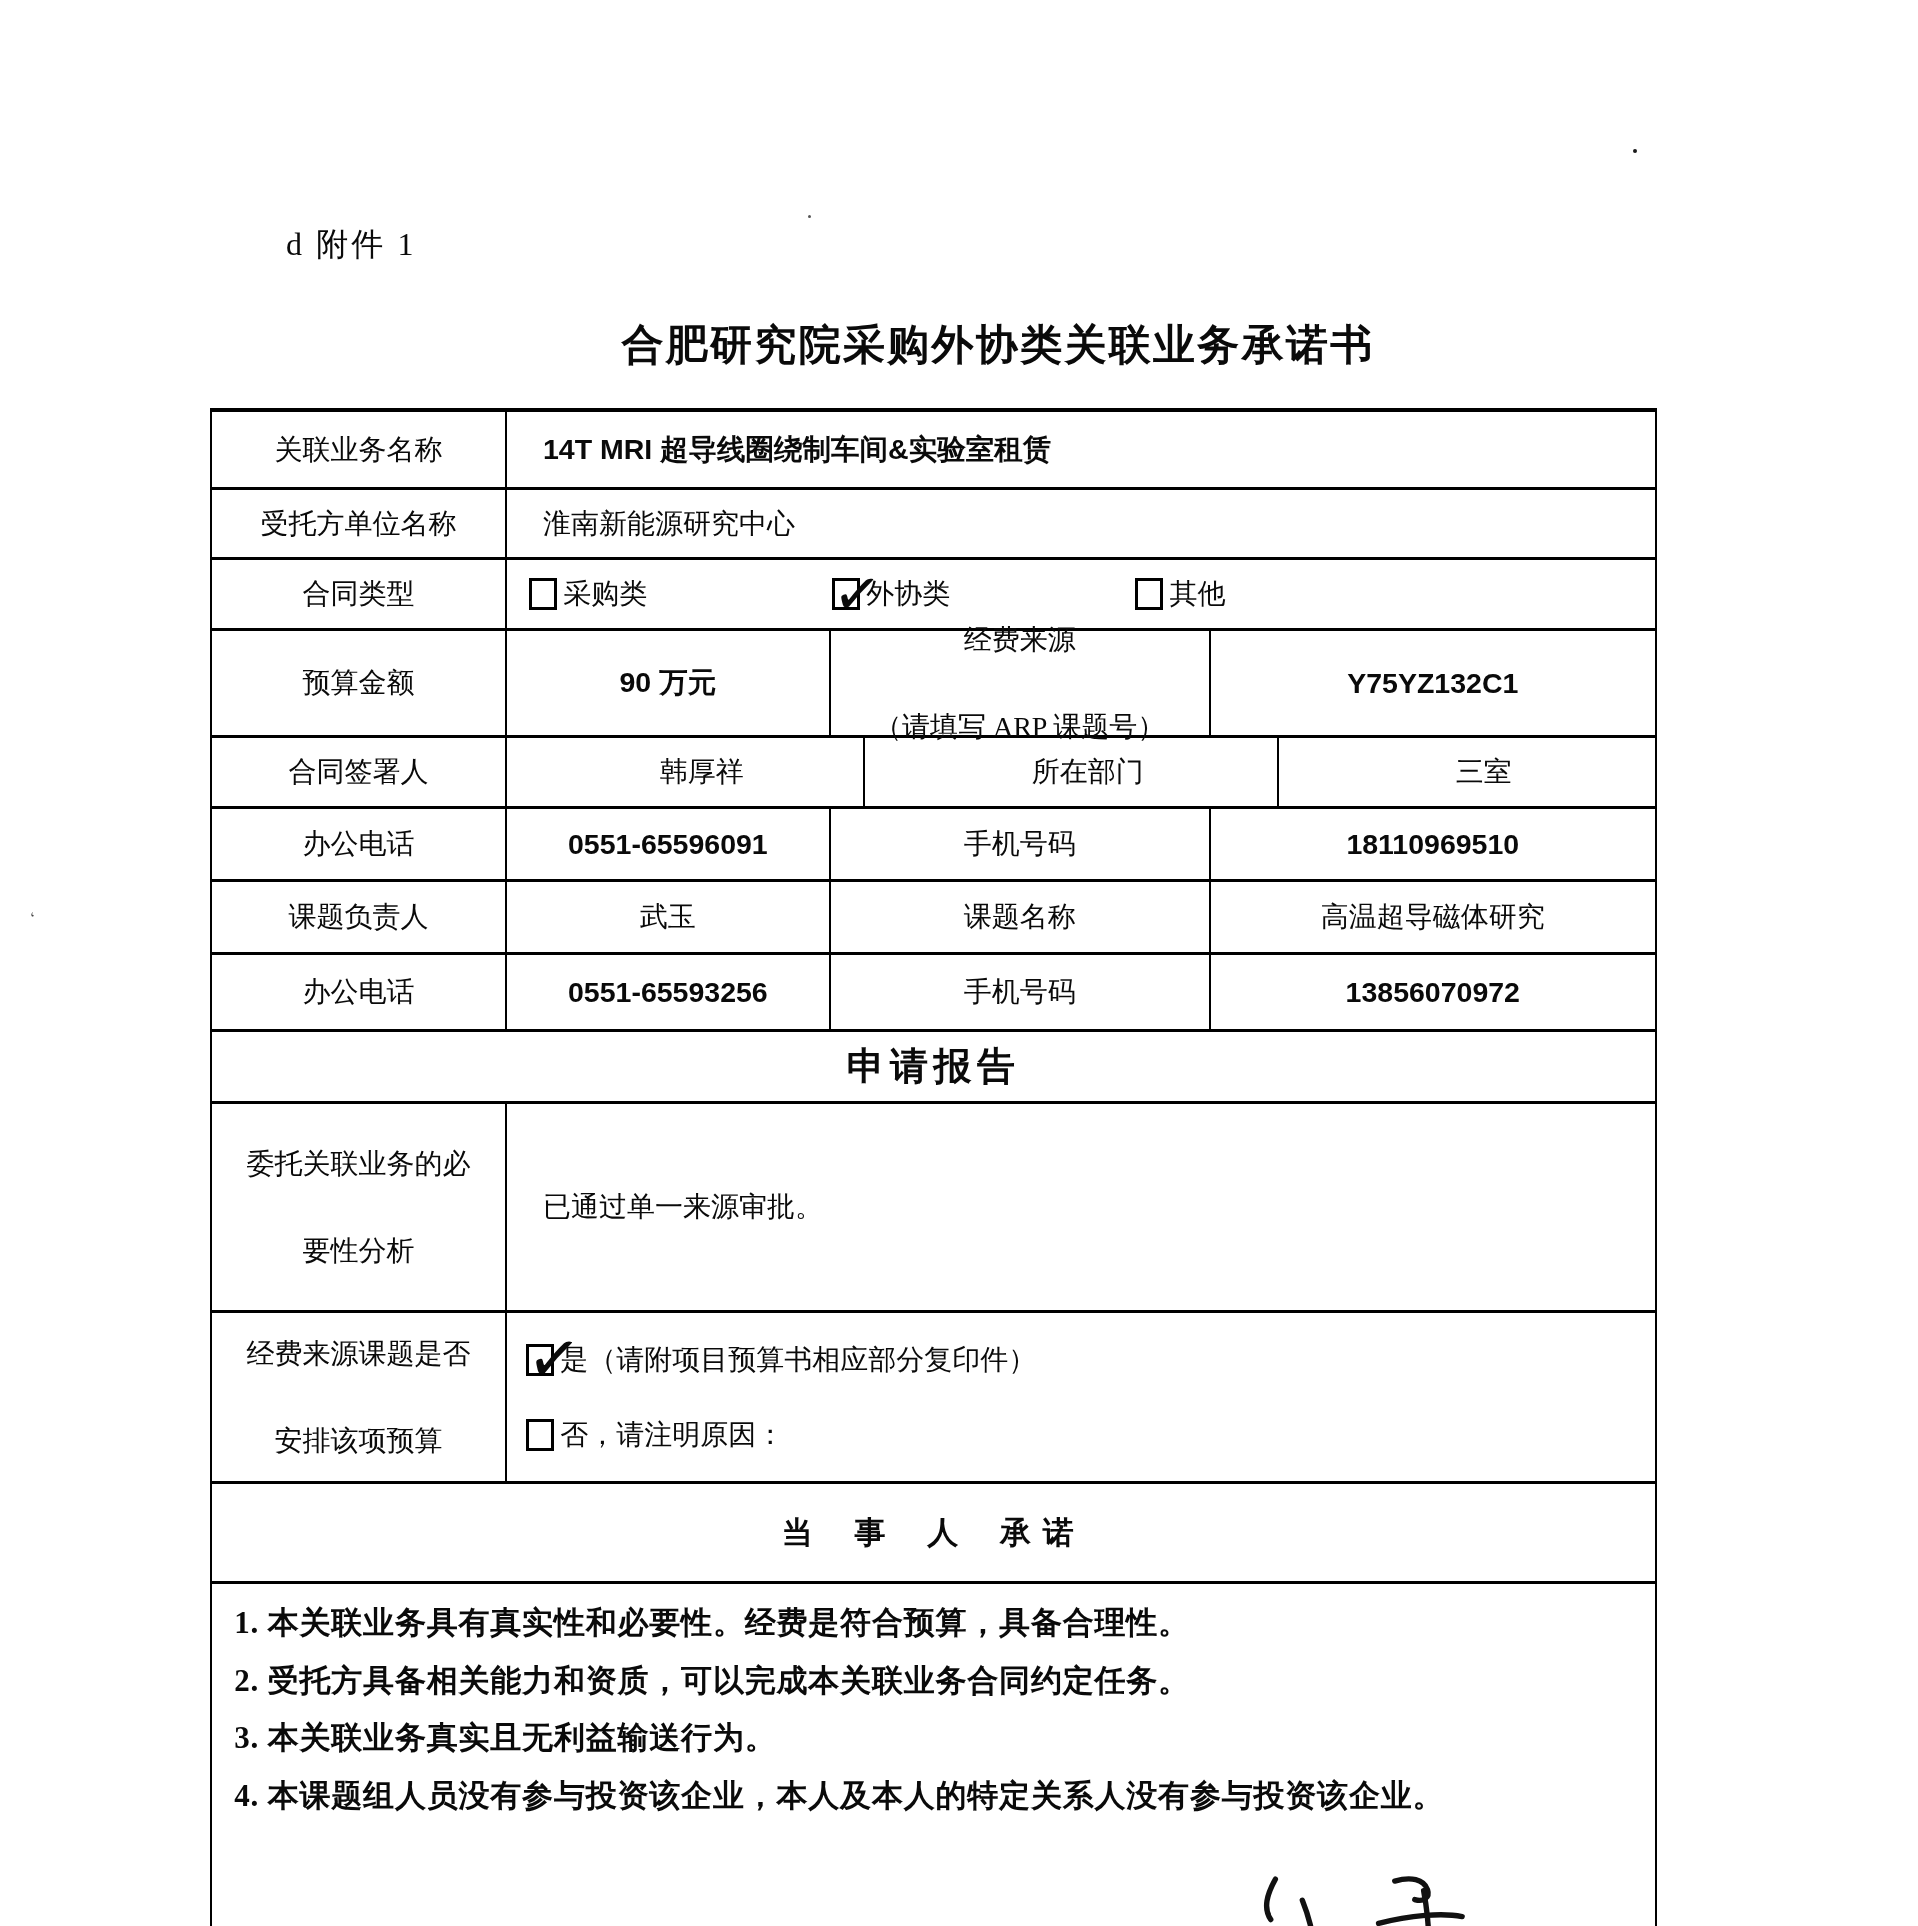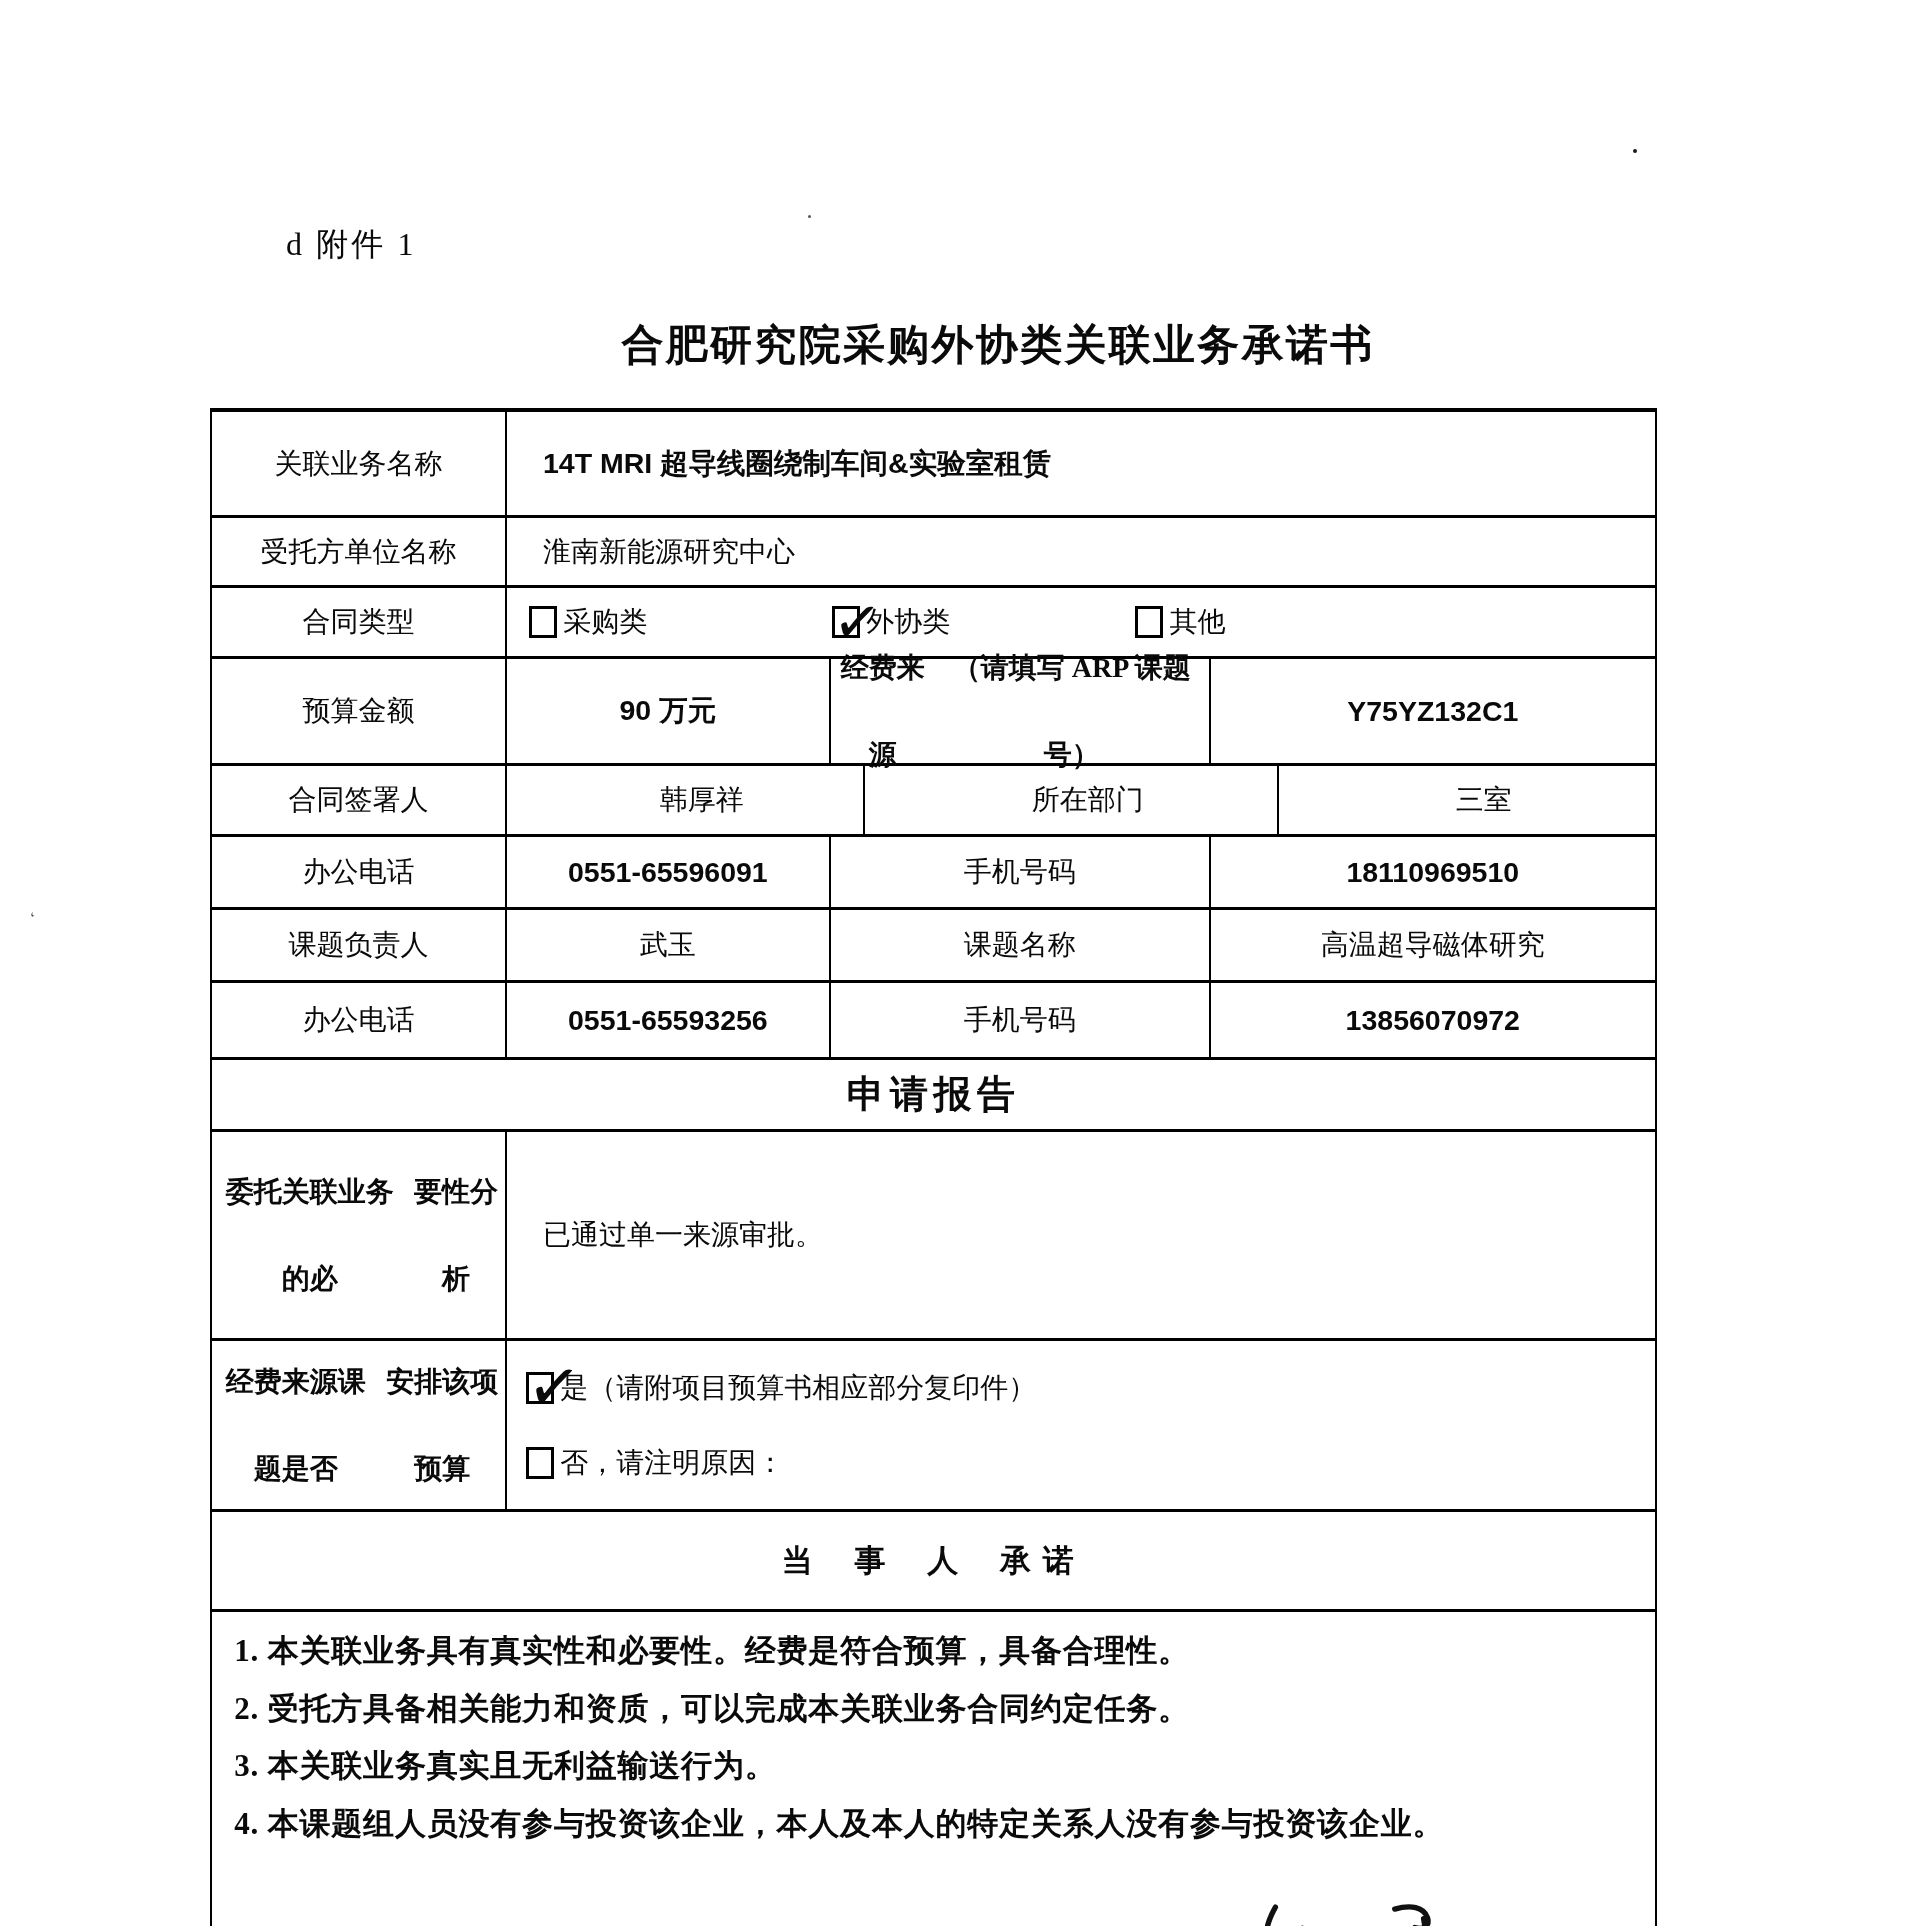--- a/index.html
+++ b/index.html
@@ -22,27 +22,27 @@
                border:2.7px solid #000; border-top-width:4.2px; border-bottom-width:4.6px; }
   .tr { display:flex; border-bottom:3.9px solid #000; align-items:stretch; }
   .tr:last-child { border-bottom:none; }
   .td { border-right:2.3px solid #000; display:flex; align-items:center; justify-content:center;
         font-size:28px; overflow:visible; position:relative; }
   .td:last-child { border-right:none; }
   .c1 { flex:0 0 20.44%; } .c2 { flex:0 0 22.44%; } .c3 { flex:0 0 26.32%; } .c4 { flex:1 1 auto; }
   .cwide { flex:1 1 auto; }
   .left { justify-content:flex-start; padding-left:36px; }
   .bold-val { font-family:"Liberation Sans","DejaVu Sans",sans-serif; font-weight:bold; font-size:28.5px; }
-  .two-line { line-height:87px; text-align:center;font-weight:bold; }
+  .two-line { flex-direction:column; line-height:87px; text-align:center; }
   .sec-header { font-family:"Liberation Sans","DejaVu Sans",sans-serif; font-weight:bold;
                 font-size:38px; letter-spacing:5.4px; }
   .sec-header2 { font-family:Liberation Mono, monospace; font-weight:bold;
                  font-size:31px; letter-spacing:11.6px;border-radius:7px; }
   
-  .r1{height:106px;} .r2{height:70px;} .r3{height:71px;} .r4{height:107px;}
+  .r1{height:78px;} .r2{height:70px;} .r3{height:71px;} .r4{height:107px;}
   .r5{height:71px;gap:34px;} .r6{height:73px;} .r7{height:73px;justify-content:space-between;} .r8{height:77px;}
   .r9{height:72px;} .r10{height:209px;} .r11{height:171px;} .r12{height:100px;} .r13{height:652px;}
   
   .opt { display:inline-flex; align-items:center; white-space:nowrap; }
   .cb  { position:relative; display:inline-block; width:28px; height:32px; margin-right:6.2px; }
   .cb .box { position:absolute; inset:0; border:3.5px solid #000; background:#fff; }
   .cb .check { position:absolute; left:0.8px; bottom:-3.9px; font-size:58px; line-height:39px;
                font-family:"DejaVu Sans",sans-serif; font-weight:bold; transform:rotate(6deg); }
   .cb-big .check { font-size:65px; bottom:-2.3px; }
   .ct-options { display:flex; gap:185px; padding-left:22px; width:100%; align-items:center; }

